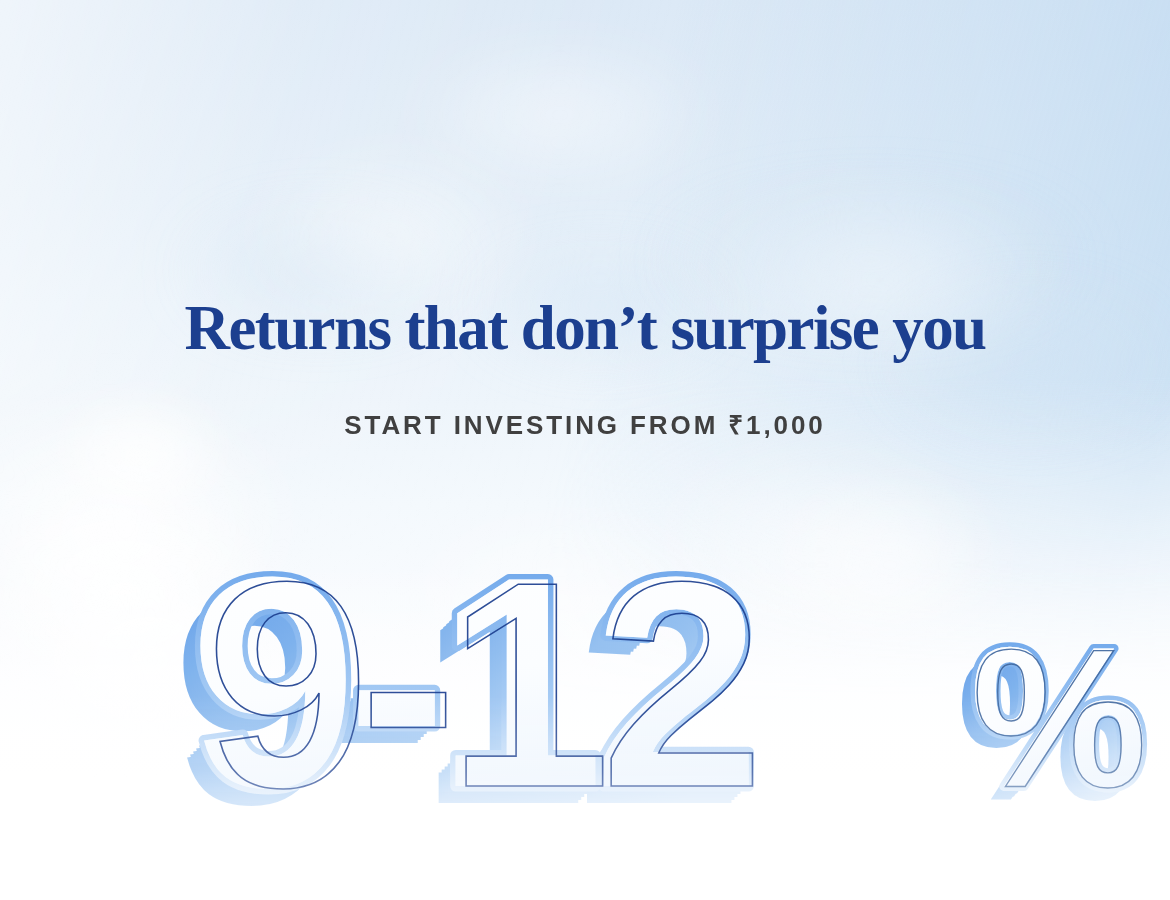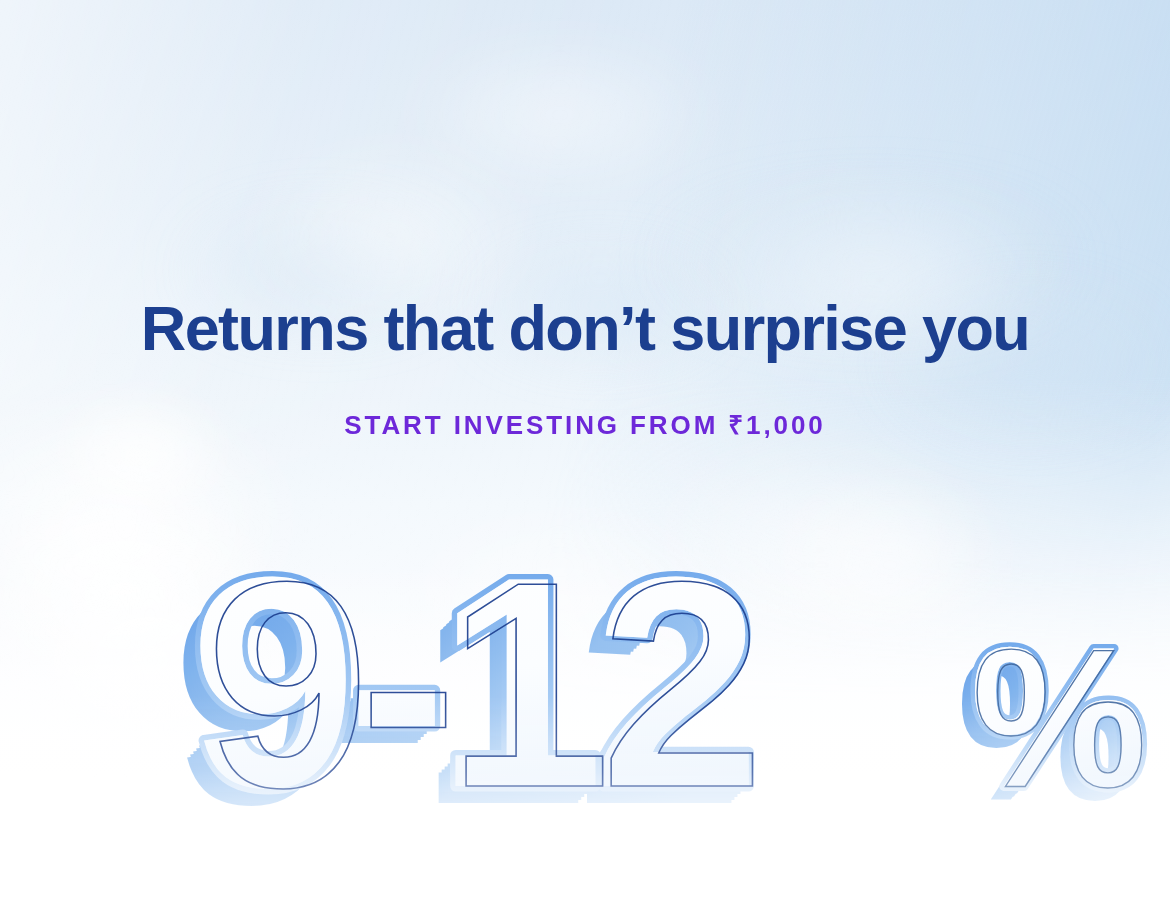--- a/index.html
+++ b/index.html
@@ -99,28 +99,29 @@
     z-index: 6;
   }
   .headline {
     margin: 0;
     font-size: 63px;
     line-height: 1.04;
     font-weight: 700;
     letter-spacing: -1.6px;
     color: #1c3f8f;
     white-space: nowrap;
+    font-family: Liberation Serif, serif;
   }
   .subtitle {
     margin: 0;
     padding-top: 44px;
     font-size: 26px;
     font-weight: 700;
     letter-spacing: 2.9px;
-    color: #6d28d9;
+    color: #404040;
     white-space: nowrap;
   }
 
   
   .figure-wrap {
     position: absolute;
     left: 0; right: 0;
     top: 518px;
     height: 360px;
     z-index: 5;

